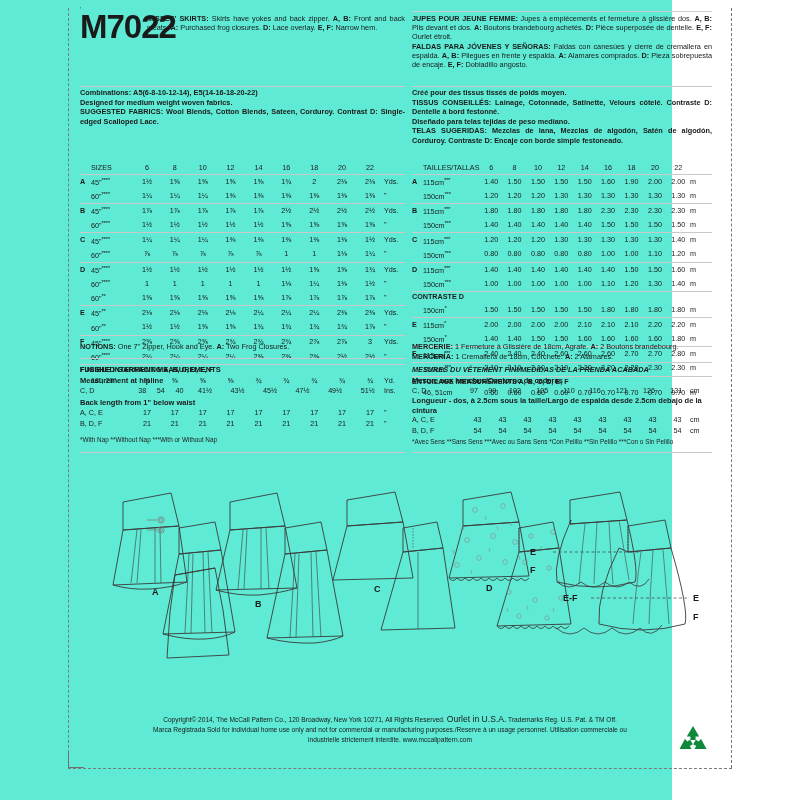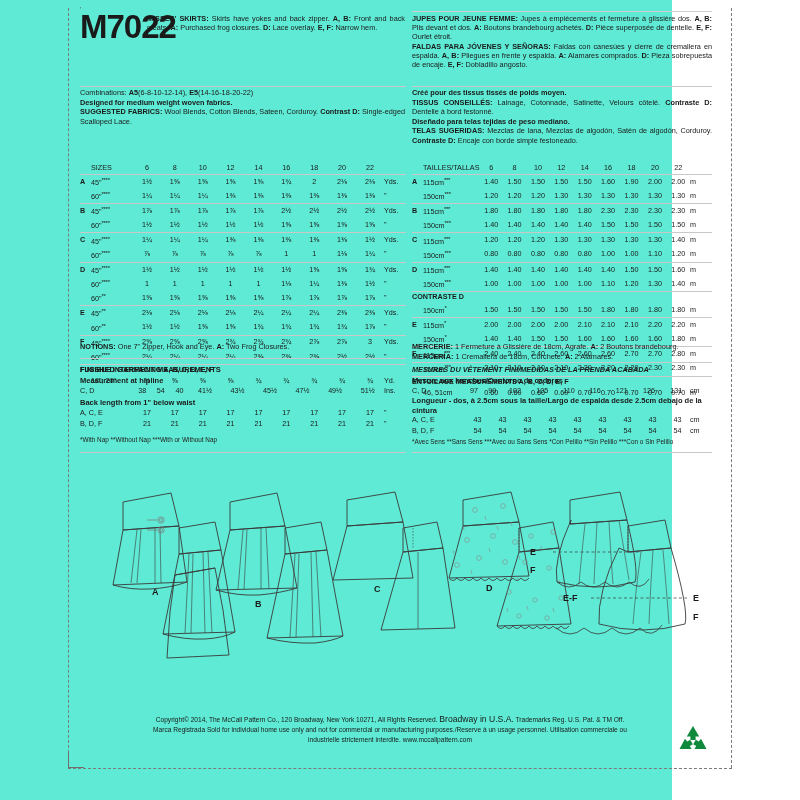--- a/index.html
+++ b/index.html
@@ -73,20 +73,21 @@
     position: absolute;
     height: 0;
     border-top: 0.8px solid #c9c9c9;
   }
 
   
   .mid {
     position: absolute;
     font-size: 7.3px;
     line-height: 9.6px;
+    font-weight: bold;
   }
   .mid-left  { left: 80px;  top: 88px; width: 325px; }
   .mid-right { left: 412px; top: 88px; width: 300px; }
 
   
   .tbl-wrap { position: absolute; }
   .tbl-left  { left: 80px;  top: 163px; width: 326px; }
   .tbl-right { left: 412px; top: 163px; width: 300px; }
   table.yard {
     border-collapse: collapse;
@@ -929,21 +930,21 @@
         <path d="M553 56 L553 82" stroke-width="0.6" stroke-dasharray="1.5 1.5"></path>
         <path d="M516 128 L612 128" stroke-width="0.7" stroke-dasharray="3 2.5"></path>
         <text x="488" y="131" font-family="Liberation Sans, sans-serif" font-size="9" font-weight="bold" fill="#1a1a1a" stroke="none">E-F</text>
         <text x="618" y="131" font-family="Liberation Sans, sans-serif" font-size="9" font-weight="bold" fill="#1a1a1a" stroke="none">E</text>
         <text x="618" y="150" font-family="Liberation Sans, sans-serif" font-size="9" font-weight="bold" fill="#1a1a1a" stroke="none">F</text>
       </g>
     </svg>
   </div>
 
   <div class="footer">
-    <span>Copyright© 2014,  The McCall Pattern Co., 120 Broadway, New York 10271, All Rights Reserved.  </span><span class="big">Broadway in U.S.A.</span><span>  Trademarks Reg. U.S. Pat. &amp; TM Off.</span><br>
+    <span>Copyright© 2014,  The McCall Pattern Co., 120 Broadway, New York 10271, All Rights Reserved.  </span><span class="big">Ourlet in U.S.A.</span><span>  Trademarks Reg. U.S. Pat. &amp; TM Off.</span><br>
     <span>Marca Registrada  Sold for individual home use only and not for commercial or manufacturing purposes./Reserve à un usage personnel. Utilisation commerciale ou</span><br>
     <span>industrielle strictement interdite. www.mccallpattern.com</span>
   </div>
 
   <div class="recycle">
     <svg width="34" height="32" viewBox="0 0 34 32" xmlns="http://www.w3.org/2000/svg">
       <g id="recy-g" fill="#0f8a3c" stroke="none">
         <path d="M17 2 L23.2 12.5 L19.6 12.5 L19.6 16 L14.4 16 L14.4 12.5 L10.8 12.5 Z"></path>
         <path d="M3.5 25 L9 14.8 L11.2 17.6 L14.2 15.8 L16.8 20.3 L13.8 22.1 L15.6 25 Z"></path>
         <path d="M30.5 25 L18.4 25 L20.2 22.1 L17.2 20.3 L19.8 15.8 L22.8 17.6 L25 14.8 Z"></path>

